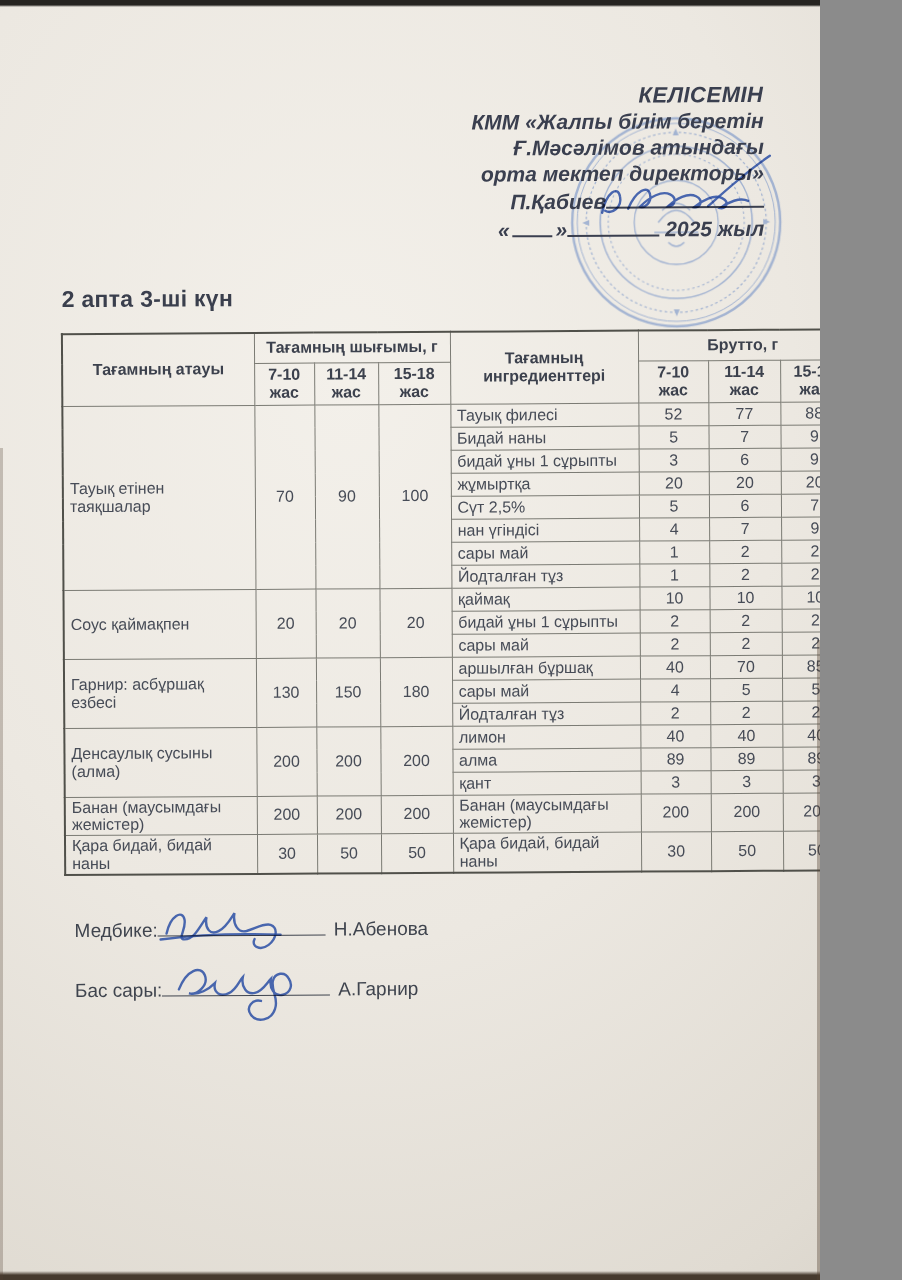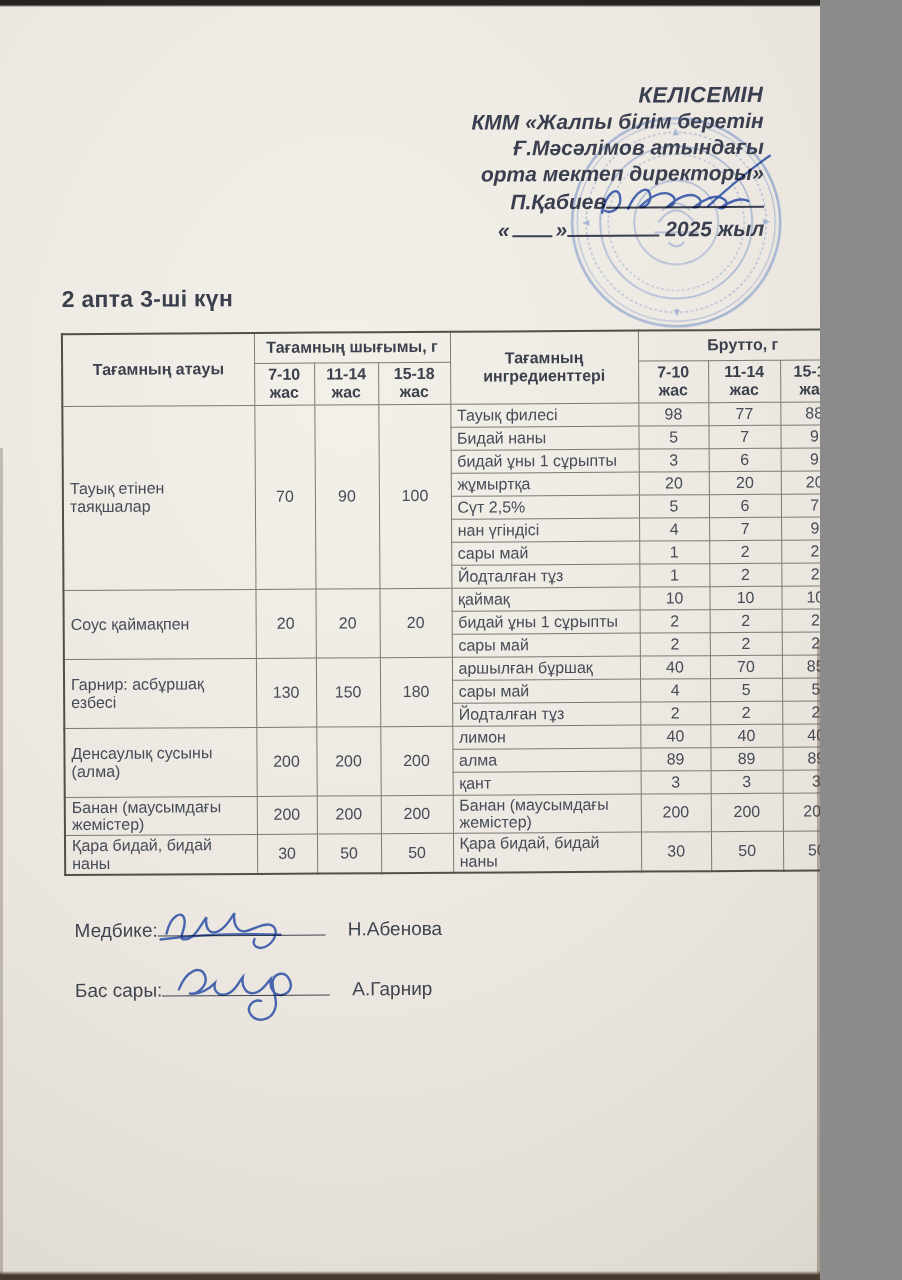--- a/index.html
+++ b/index.html
@@ -42,21 +42,21 @@
   table.menu th{font-weight:bold;color:#3c414d;text-align:center;padding:2px 4px;line-height:1.15;}
   table.menu thead tr.h1{height:30px;}
   table.menu thead tr.h2{height:42px;}
   table.menu tbody tr{height:23px;}
   td.dish,td.ing{text-align:left;line-height:1.12;}
   td.num{text-align:center;}
 
   .signoff{position:absolute;left:72px;top:916px;font-size:19px;color:#3f444e;}
   .signoff .row{position:relative;margin-bottom:36px;white-space:nowrap;}
   .signoff .blank{width:168px;border-bottom:1.8px solid #3f444e;margin-right:2px;}
-  .signoff .name{margin-left:20px;}
+  .signoff .name{margin-left:6px;}
 </style>
 </head>
 <body>
 
 <div class="sheet">
   <div class="scan-content">
 
     <svg class="stamp" viewBox="0 0 244 244">
       <g stroke="#5f82c2" fill="none">
         <circle cx="122" cy="122" r="104" stroke-width="2.4"></circle>
@@ -117,21 +117,21 @@
           <th>15-18 жас</th>
         </tr>
       </thead>
       <tbody id="menu-body">
           <tr>
             <td class="dish" rowspan="8">Тауық етінен таяқшалар</td>
             <td class="num" rowspan="8">70</td>
             <td class="num" rowspan="8">90</td>
             <td class="num" rowspan="8">100</td>
             <td class="ing">Тауық филесі</td>
-            <td class="num">98</td>
+            <td class="num">52</td>
             <td class="num">77</td>
             <td class="num">88</td>
           </tr>
           <tr>
             <td class="ing">Бидай наны</td>
             <td class="num">5</td>
             <td class="num">7</td>
             <td class="num">9</td>
           </tr>
           <tr>

